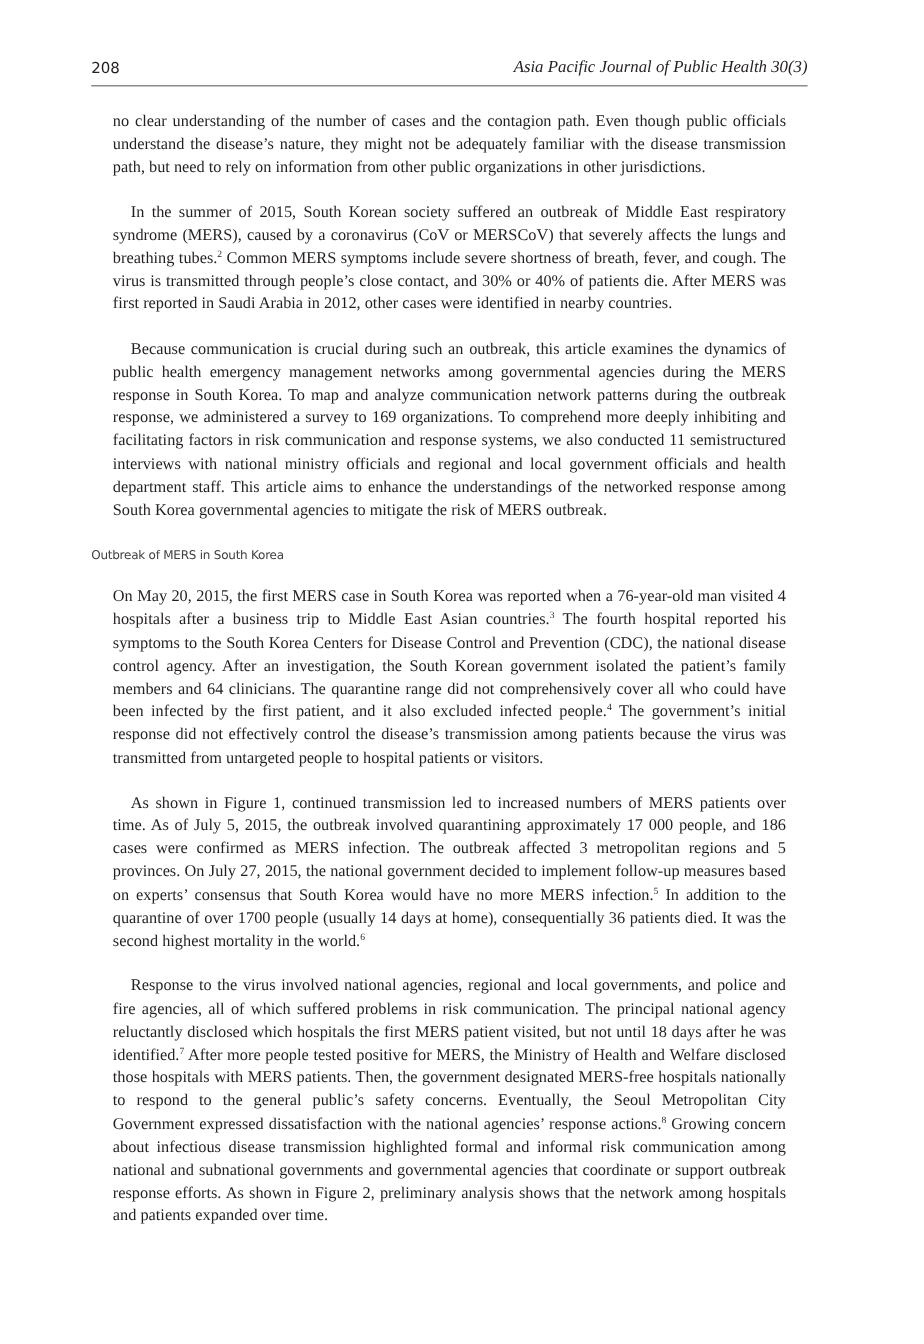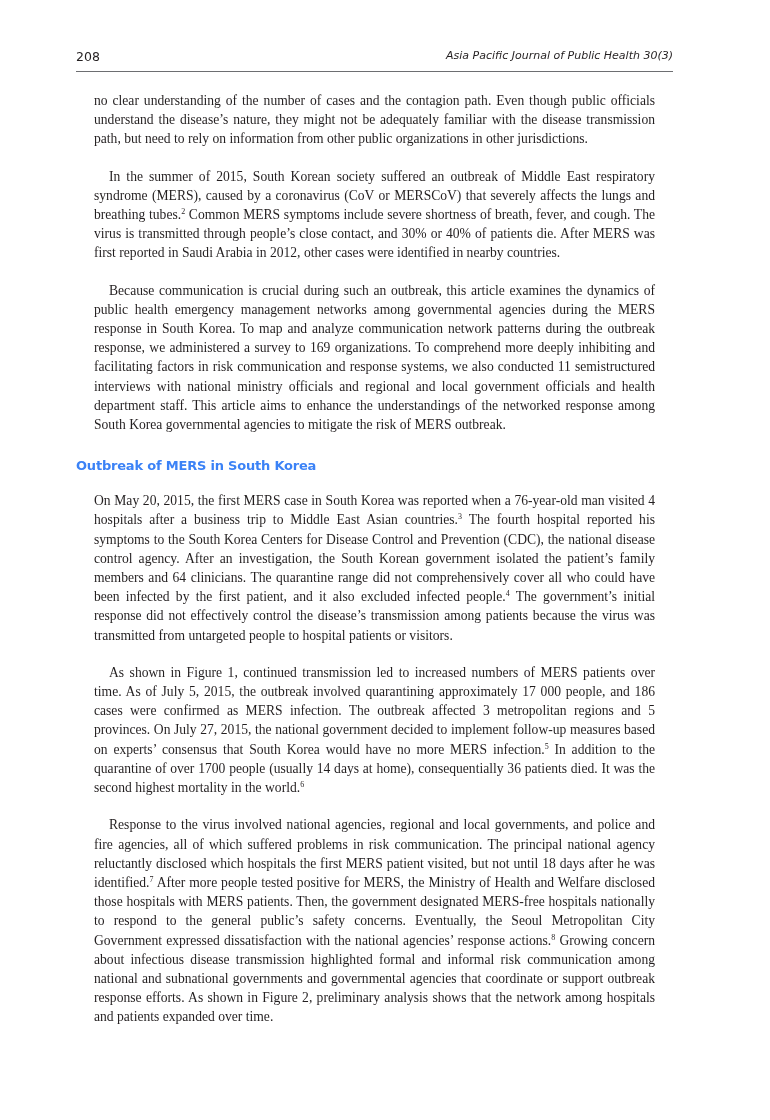--- a/index.html
+++ b/index.html
@@ -3,31 +3,31 @@
 <meta charset="utf-8">
 <style>
   html, body { margin: 0; padding: 0; background: #ffffff; }
   body { width: 770px; height: 1120px; position: relative; overflow: hidden; }
   .page { position: absolute; left: 76px; top: 49px; width: 597px; }
   .running-head {
     display: flex; justify-content: space-between; 
     font-family: "DejaVu Sans", sans-serif; font-size: 12.5px; color: #231f20;
     padding-bottom: 4px; border-bottom: 1.6px solid #6d6e71; height: 18px;
   }
-  .running-head .journal { font-style: italic; font-size: 11px; }
+  .running-head .journal { font-style: italic; font-size: 14px; font-family: Liberation Serif, serif; }
   .body-text {
     font-family: "Liberation Serif", serif; font-size: 13.6px; line-height: 19.2px;
     color: #231f20; text-align: justify; hyphens: none;
   }
   .body-text p { margin: 18px; }
   .body-text p.indent { text-indent: 15px; }
   .first-block { margin-top: 19px; }
   h2.section-heading {
-    font-family: "DejaVu Sans", sans-serif; font-weight: bold; font-size: 13px;
-    color: #3b82f6; margin: 24px 0 7px 0; letter-spacing: -0.2px;
+    font-family: "DejaVu Sans", sans-serif; font-weight: normal; font-size: 10px;
+    color: #404040; margin: 24px 0 7px 0; letter-spacing: -0.2px;
   }
   sup { font-size: 8px; line-height: 0; vertical-align: 5px; }
 </style>
 </head>
 <body>
 
 <div class="page">
   <div class="running-head">
     <span>208</span>
     <span class="journal">Asia Pacific Journal of Public Health 30(3)</span>

